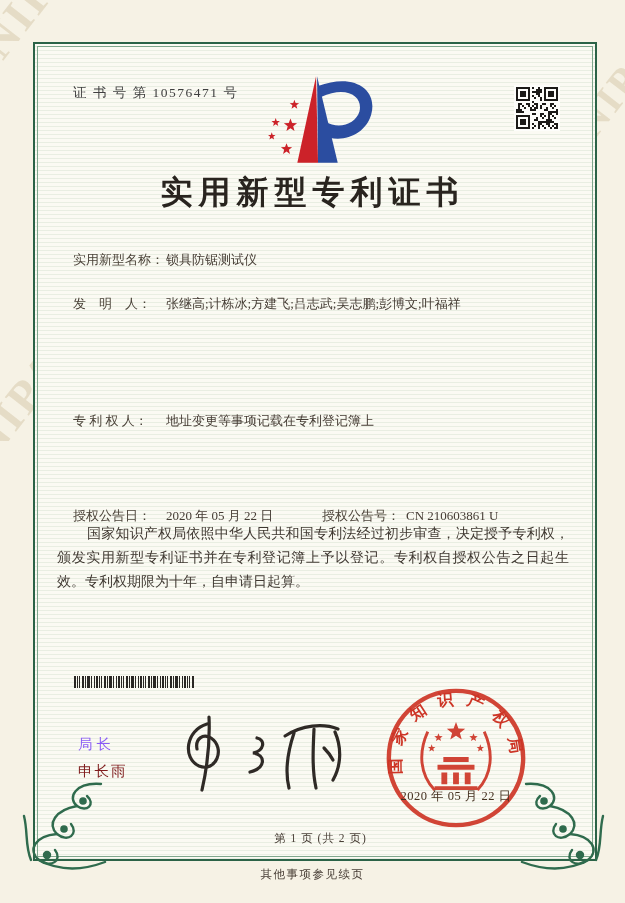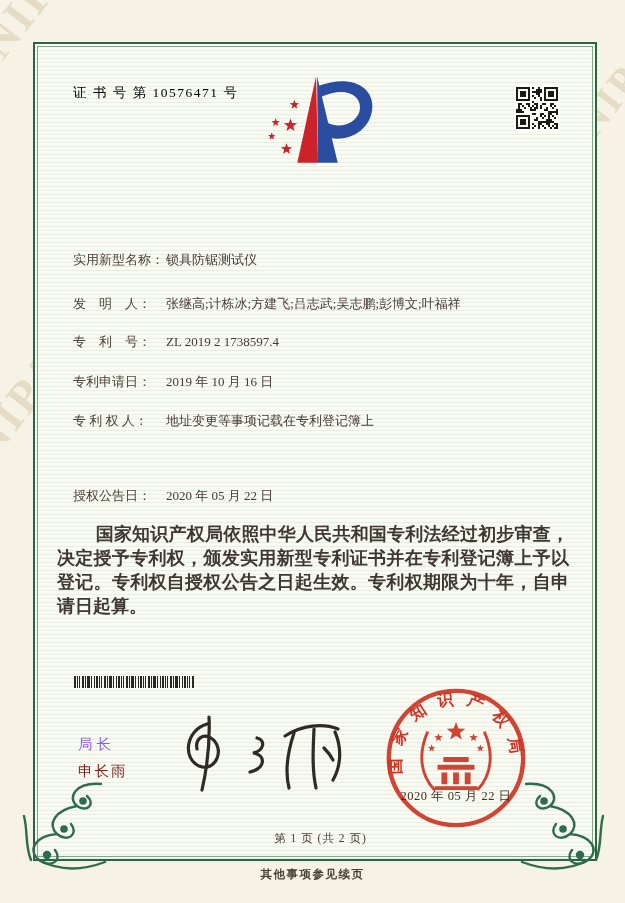--- a/index.html
+++ b/index.html
@@ -15,46 +15,46 @@
     color:#d8cbae; opacity:.55; transform:rotate(-52deg); letter-spacing:3px;
     pointer-events:none; z-index:1; font-size:46px;
   }
   .frame{
     position:absolute; left:33px; top:42px; width:560px; height:815px;
     border:2.5px solid #2b6347; z-index:2;
     background:repeating-linear-gradient(0deg,#e9eee2 0px,#e9eee2 1px,#fbfaf3 1px,#fbfaf3 4px);
   }
   .frame::before{content:'';position:absolute;inset:2px;border:1px solid #7fa78c;}
   .abs{position:absolute; z-index:5;}
-  .cert-no{left:73px; top:84px; font-size:13.5px; letter-spacing:1.5px; color:#000000;}
+  .cert-no{left:73px; top:84px; font-size:13.5px; letter-spacing:1.5px; color:#404040;}
   .logo{left:256px; top:74px;}
   .qr{left:514px; top:85px; background:#fdfdfa; padding:2px; line-height:0;}
   .doc-title{left:0; right:0; top:171px; text-align:center; font-size:32px; font-weight:bold;
     letter-spacing:6px; color:#29241f; z-index:5; position:absolute;}
   .fields{left:73px; top:251px; width:505px; height:280px;}
   .frow{position:absolute; left:0; font-size:13px; white-space:nowrap;}
   .frow .lab{display:inline-block; width:93px; white-space:pre; color:#4a4238;}
   .frow .val{color:#443b33;}
-  .r0{top:0;} .r1{top:44px;} .r2{top:82px;} .r3{top:122px;} .r4{top:161px;} .r5{top:201px;} .r6{top:236px;}
+  .r0{top:0;} .r1{top:44px;} .r2{top:82px;} .r3{top:122px;} .r4{top:161px;} .r5{top:201px;} .r6{top:256px;}
   .grant-no{position:absolute; left:249px; top:0; white-space:nowrap;}
   .grant-no .lab{width:auto; margin-right:6px;}
-  .paras{left:57px; top:522px; width:512px; font-size:18px; line-height:24px;
-    text-align:justify; color:#3f3831;font-weight:bold;}
+  .paras{left:57px; top:522px; width:512px; font-size:14px; line-height:24px;
+    text-align:justify; color:#3f3831;}
   .paras p{margin:0; text-indent:2.15em;}
   .barcode{left:74px; top:676px; line-height:0;}
   .director-title{left:78px; top:735px; font-size:14.5px; letter-spacing:4px; color:#8b5cf6;}
   .director-name{left:78px; top:762px; font-size:14.5px; letter-spacing:2px; color:#7f1d1d;}
   .sig{left:173px; top:712px;}
   .seal{left:383px; top:685px;}
   .seal-date{left:385px; top:788px; width:142px; text-align:center; font-size:12.5px;
     letter-spacing:.5px; color:#44301f; z-index:7;}
   .page-info{left:0; right:0; top:831px; text-align:center; font-size:11.5px;
     letter-spacing:1px; color:#4a4038; position:absolute; z-index:5;margin-left:16px;}
   .note{left:0; right:0; top:867px; text-align:center; font-size:11.5px;
-    letter-spacing:1.5px; color:#4a4038; position:absolute; z-index:5;font-weight:bold;}
+    letter-spacing:1.5px; color:#4a4038; position:absolute; z-index:5;}
   .flourish{z-index:6; line-height:0;}
   .flourish.left{left:17px; top:780px;}
   .flourish.right{left:518px; top:780px; transform:scaleX(-1);}
 </style>
 </head>
 <body>
 
 <div class="page">
 
   <div class="watermark" style="left:-62px; top:-8px;">CNIPA</div>
@@ -288,39 +288,37 @@
         <rect x="0" y="20" width="1" height="1" fill="#1c1a18"></rect>
         <rect x="1" y="20" width="1" height="1" fill="#1c1a18"></rect>
         <rect x="2" y="20" width="1" height="1" fill="#1c1a18"></rect>
         <rect x="3" y="20" width="1" height="1" fill="#1c1a18"></rect>
         <rect x="4" y="20" width="1" height="1" fill="#1c1a18"></rect>
         <rect x="5" y="20" width="1" height="1" fill="#1c1a18"></rect>
         <rect x="6" y="20" width="1" height="1" fill="#1c1a18"></rect>
       </svg>
   </div>
 
+  <div class="doc-title">实用新型专利证书</div>
 
   <div class="abs fields">
     <div class="frow r0">
       <span class="lab">实用新型名称：</span><span class="val">锁具防锯测试仪</span>
     </div>
     <div class="frow r1">
       <span class="lab">发　明　人：</span><span class="val">张继高;计栋冰;方建飞;吕志武;吴志鹏;彭博文;叶福祥</span>
     </div>
-    <div class="frow r2">
-      <span class="lab">专　利　号：</span><span class="val">ZL 2019 2 1738597.4</span>
-    </div>
-    <div class="frow r3">
-      <span class="lab">专利申请日：</span><span class="val">2019 年 10 月 16 日</span>
-    </div>
     <div class="frow r4">
       <span class="lab">专 利 权 人：</span><span class="val">地址变更等事项记载在专利登记簿上</span>
     </div>
     <div class="frow r6">
       <span class="lab">授权公告日：</span><span class="val">2020 年 05 月 22 日</span>
+      <span class="grant-no">
+        <span class="lab">授权公告号：</span><span class="val">CN 210603861 U</span>
+      </span>
     </div>
   </div>
 
   <div class="abs paras">
     <p>国家知识产权局依照中华人民共和国专利法经过初步审查，决定授予专利权，颁发实用新型专利证书并在专利登记簿上予以登记。专利权自授权公告之日起生效。专利权期限为十年，自申请日起算。</p>
   </div>
 
   <div class="abs barcode">
     <svg id="barcode-svg" width="188" height="12">
         <rect x="0" y="0" width="2" height="12" fill="#2a2724"></rect>

